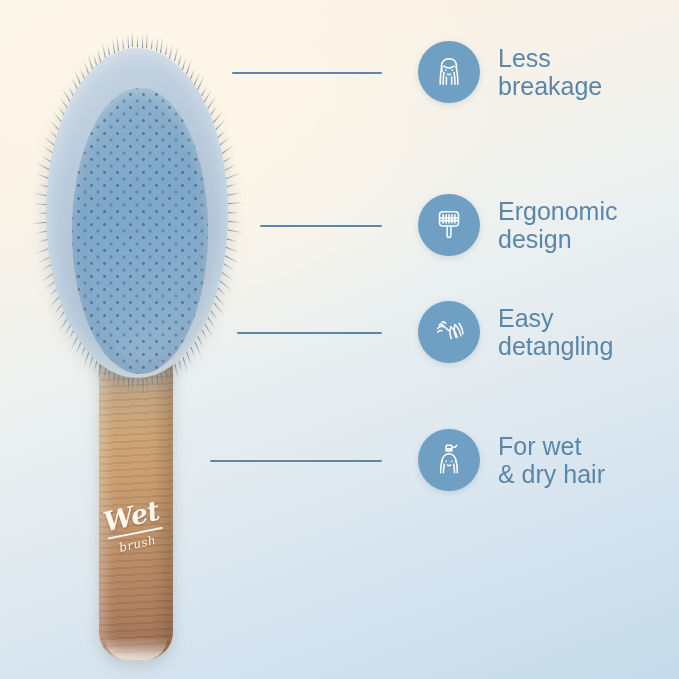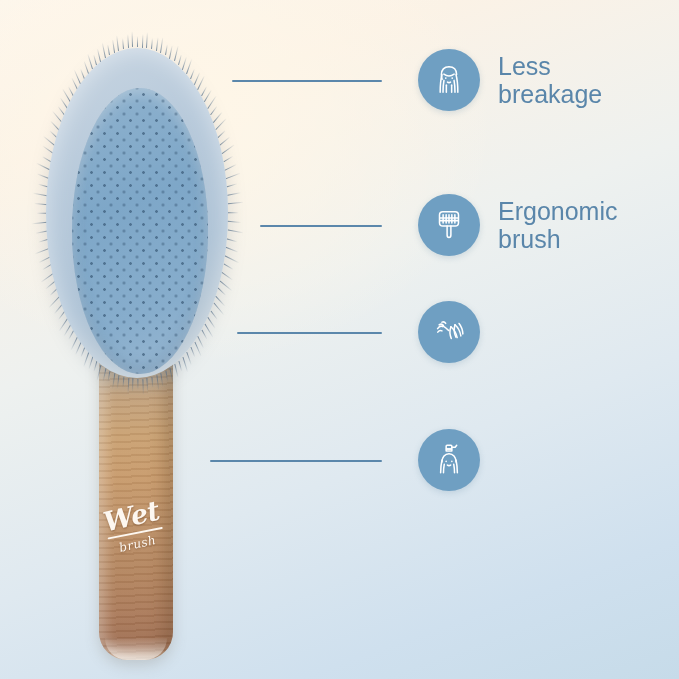--- a/index.html
+++ b/index.html
@@ -355,21 +355,21 @@
     </div>
     <div class="logo-badge">
       <div class="logo-main">Wet</div>
       <div class="logo-underline"></div>
       <div class="logo-sub">brush</div>
     </div>
   </div>
 
   <div class="features">
 
-    <div class="feature" style="top:40px">
+    <div class="feature" style="top:32px">
       <div class="leader">
         <i style="left:0px;width:150px"></i>
       </div>
       <div class="icon-circle">
         <svg width="38" height="38" viewBox="0 0 40 40" fill="none" stroke="#ffffff" stroke-width="1.6" stroke-linecap="round" stroke-linejoin="round">
           <path d="M20 6c-5.2 0-8 3.4-8 8.2 0 2.1.3 3.6.8 5"></path>
           <path d="M28 14.2c0-4.8-2.8-8.2-8-8.2"></path>
           <path d="M14.6 13.8c1.9 1.3 3.6 1.9 5.4 1.9s3.5-.6 5.4-1.9"></path>
           <circle cx="16.6" cy="18" r=".9" fill="#fff" stroke="none"></circle>
           <circle cx="23.4" cy="18" r=".9" fill="#fff" stroke="none"></circle>
@@ -392,41 +392,43 @@
       </div>
       <div class="icon-circle">
         <svg width="38" height="38" viewBox="0 0 40 40" fill="none" stroke="#ffffff" stroke-width="1.6" stroke-linecap="round" stroke-linejoin="round">
           <rect x="10" y="6" width="20" height="15" rx="3.5"></rect>
           <path d="M13.8 9.2v8.6M17 9.2v8.6M20 9.2v8.6M23 9.2v8.6M26.2 9.2v8.6"></path>
           <path d="M10.6 12.6h18.8M10.6 15.4h18.8"></path>
           <path d="M18 21v9.5c0 1.6 1 2.6 2 2.6s2-1 2-2.6V21"></path>
         </svg>
       </div>
       <div class="feat-text">Ergonomic
-brush</div>
+design</div>
     </div>
 
     <div class="feature" style="top:292px">
       <div class="leader">
         <i style="left:5px;width:145px"></i>
       </div>
       <div class="icon-circle">
         <svg width="38" height="38" viewBox="0 0 40 40" fill="none" stroke="#ffffff" stroke-width="1.6" stroke-linecap="round" stroke-linejoin="round">
           <path d="M8 16.5c1.5-2.2 3.6-3.2 5.4-2.2"></path>
           <path d="M9.6 12.5c1.6-1.2 3.4-.9 4.6.6"></path>
           <path d="M12.6 9.6c1.6-.6 3.1 0 3.9 1.4"></path>
           <path d="M8.2 20.2c1.1-1.6 2.9-2.2 4.4-1.4"></path>
           <path d="M13.4 13.5c2.2 1.1 4.4 2.8 6.2 4.9"></path>
           <path d="M22 14.5c3.2 2.6 5.6 6.8 6.6 11.4"></path>
           <path d="M26.3 12.4c3.2 2.8 5.4 7.2 6.2 11.8"></path>
           <path d="M30.6 11c2.4 3 3.8 7 4 11"></path>
           <path d="M22 14.5c-1.4 4-1.3 8.4.4 12.4"></path>
           <path d="M26.3 12.4c-1.3 4.4-1 9 1 13"></path>
         </svg>
       </div>
+      <div class="feat-text">Easy
+detangling</div>
     </div>
 
     <div class="feature" style="top:420px">
       <div class="leader">
         <i style="left:-22px;width:172px"></i>
       </div>
       <div class="icon-circle">
         <svg width="38" height="38" viewBox="0 0 40 40" fill="none" stroke="#ffffff" stroke-width="1.6" stroke-linecap="round" stroke-linejoin="round">
           <rect x="17" y="4.5" width="6" height="4" rx="1"></rect>
           <path d="M23 6.5h3.5l1.6-2"></path>
@@ -434,17 +436,19 @@
           <path d="M12.6 22c0-5 3.2-8.6 7.4-8.6s7.4 3.6 7.4 8.6"></path>
           <circle cx="17" cy="21.5" r=".85" fill="#fff" stroke="none"></circle>
           <circle cx="23" cy="21.5" r=".85" fill="#fff" stroke="none"></circle>
           <path d="M18.3 25.3c1 .7 2.4.7 3.4 0"></path>
           <path d="M12.6 20c-1 4.6-1.4 9-1.4 13.5"></path>
           <path d="M27.4 20c1 4.6 1.4 9 1.4 13.5"></path>
           <path d="M15 24.5c-.6 3.2-.8 6-.8 9"></path>
           <path d="M25 24.5c.6 3.2.8 6 .8 9"></path>
         </svg>
       </div>
+      <div class="feat-text">For wet
+&amp; dry hair</div>
     </div>
 
 
   </div>
 </div>
 
 </body></html>

